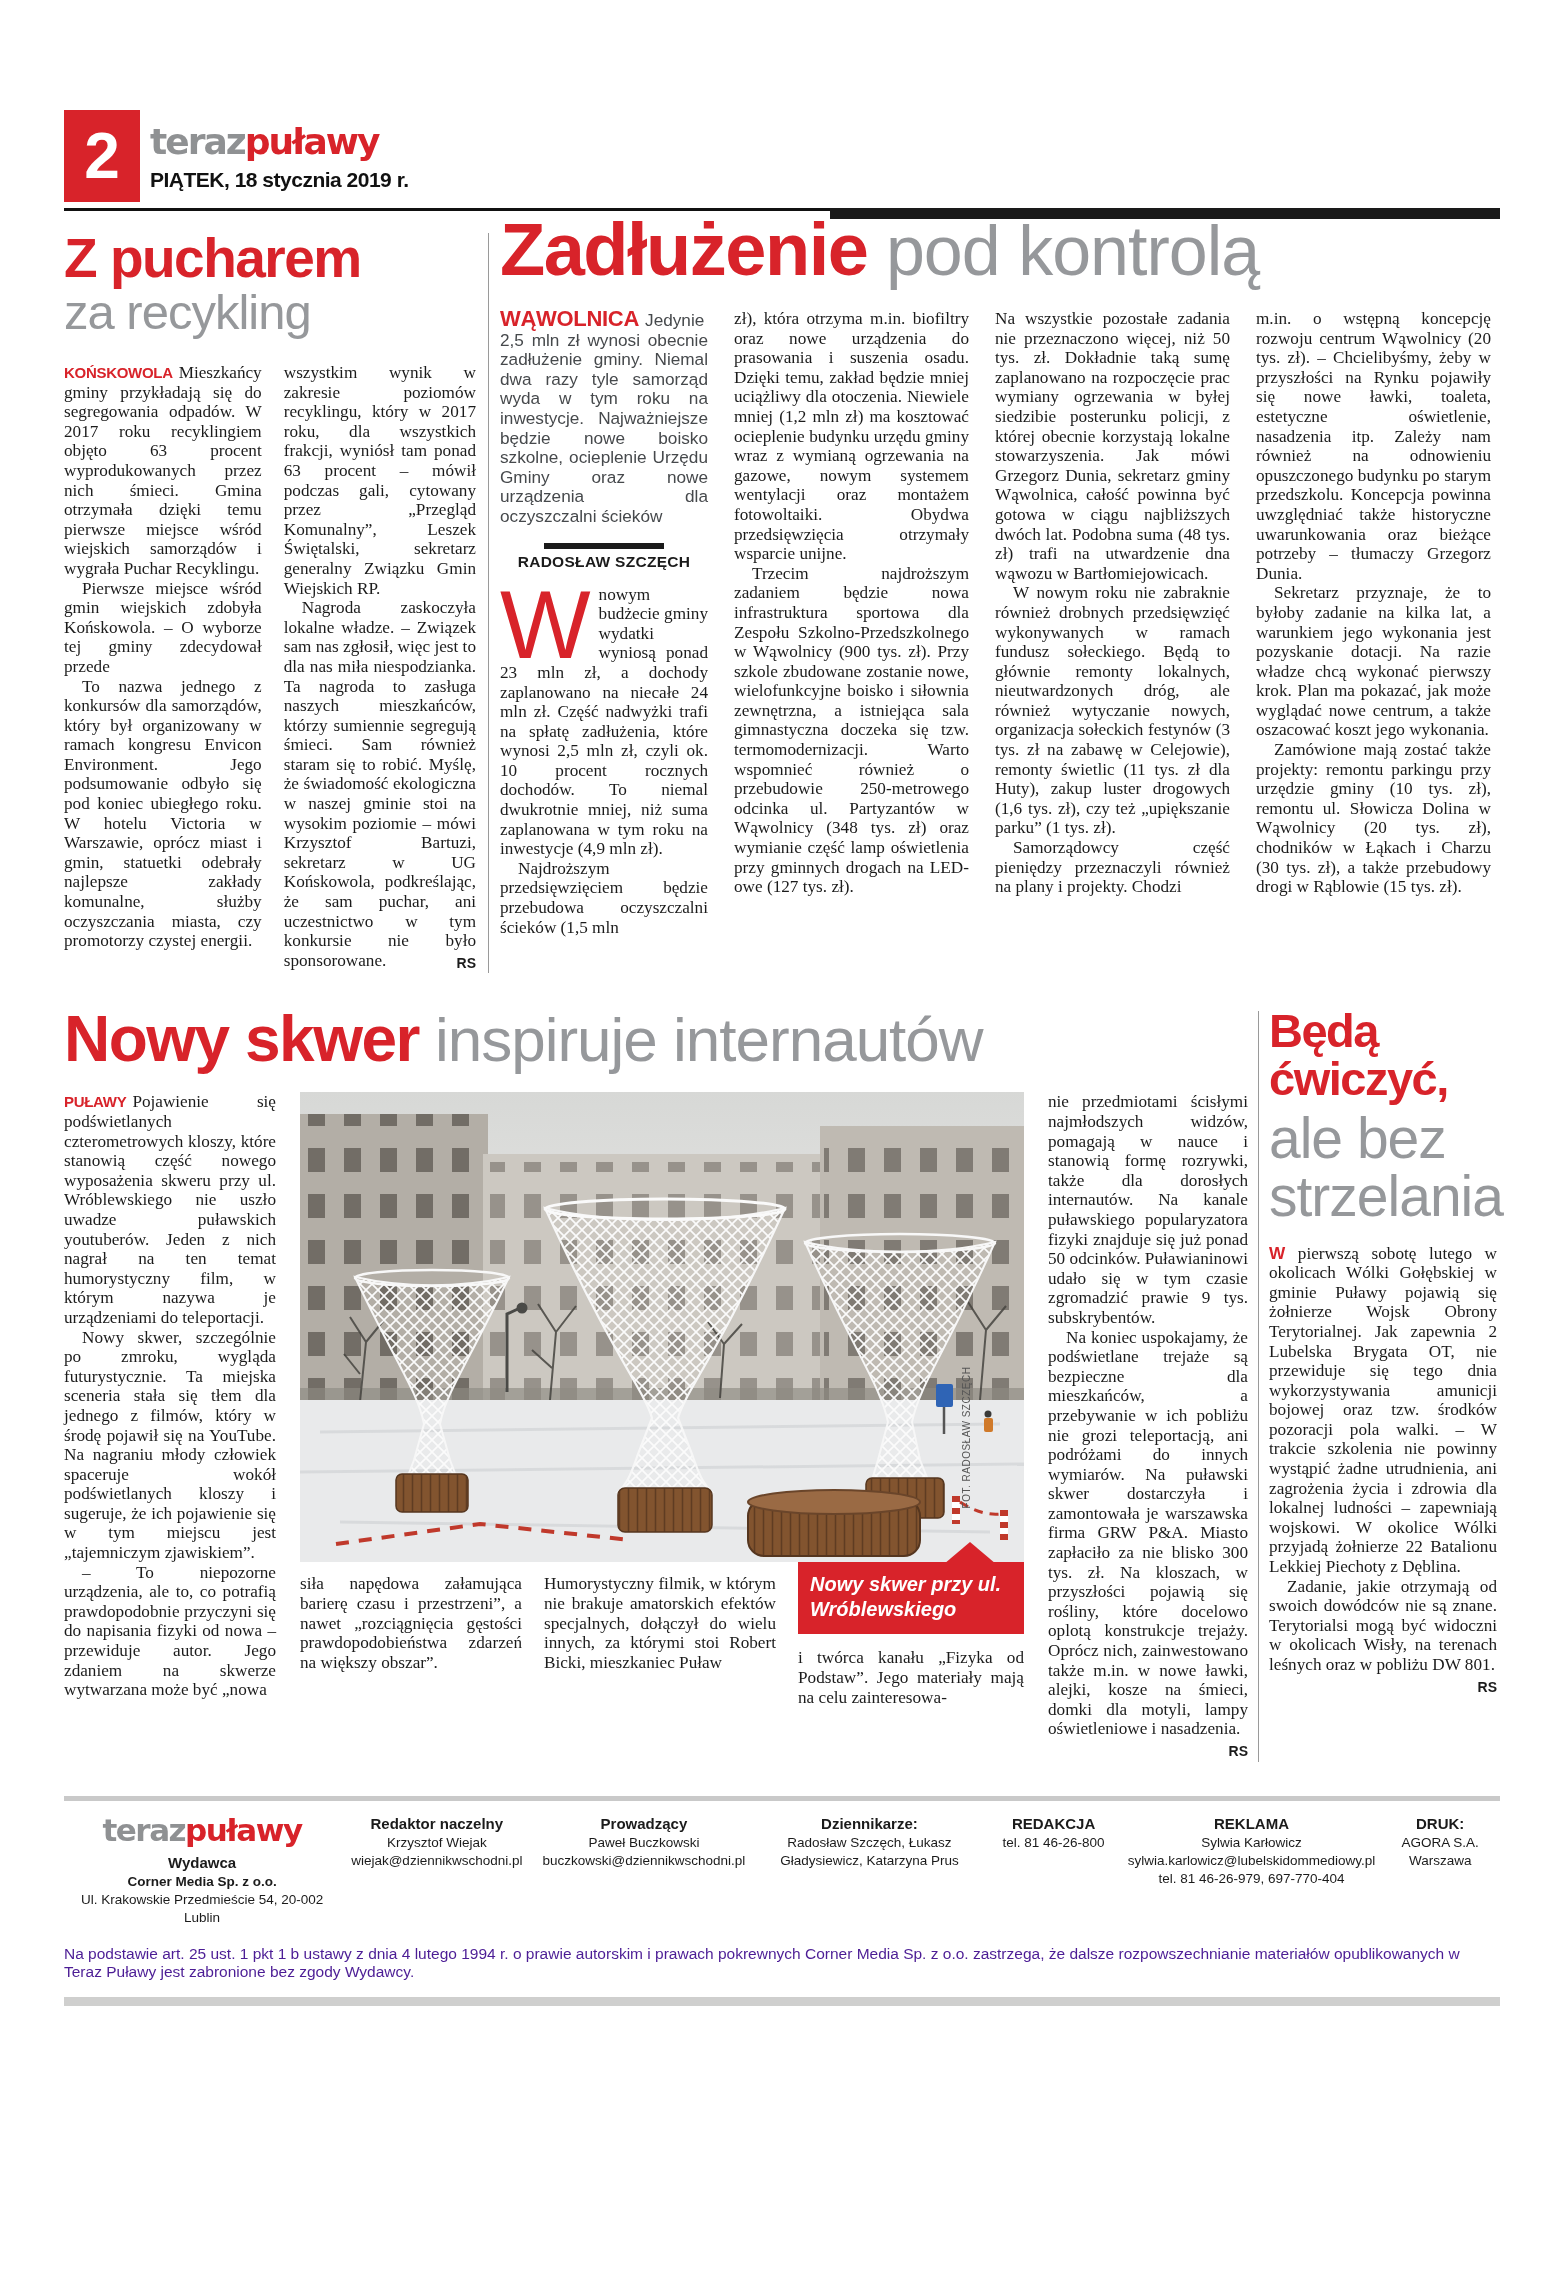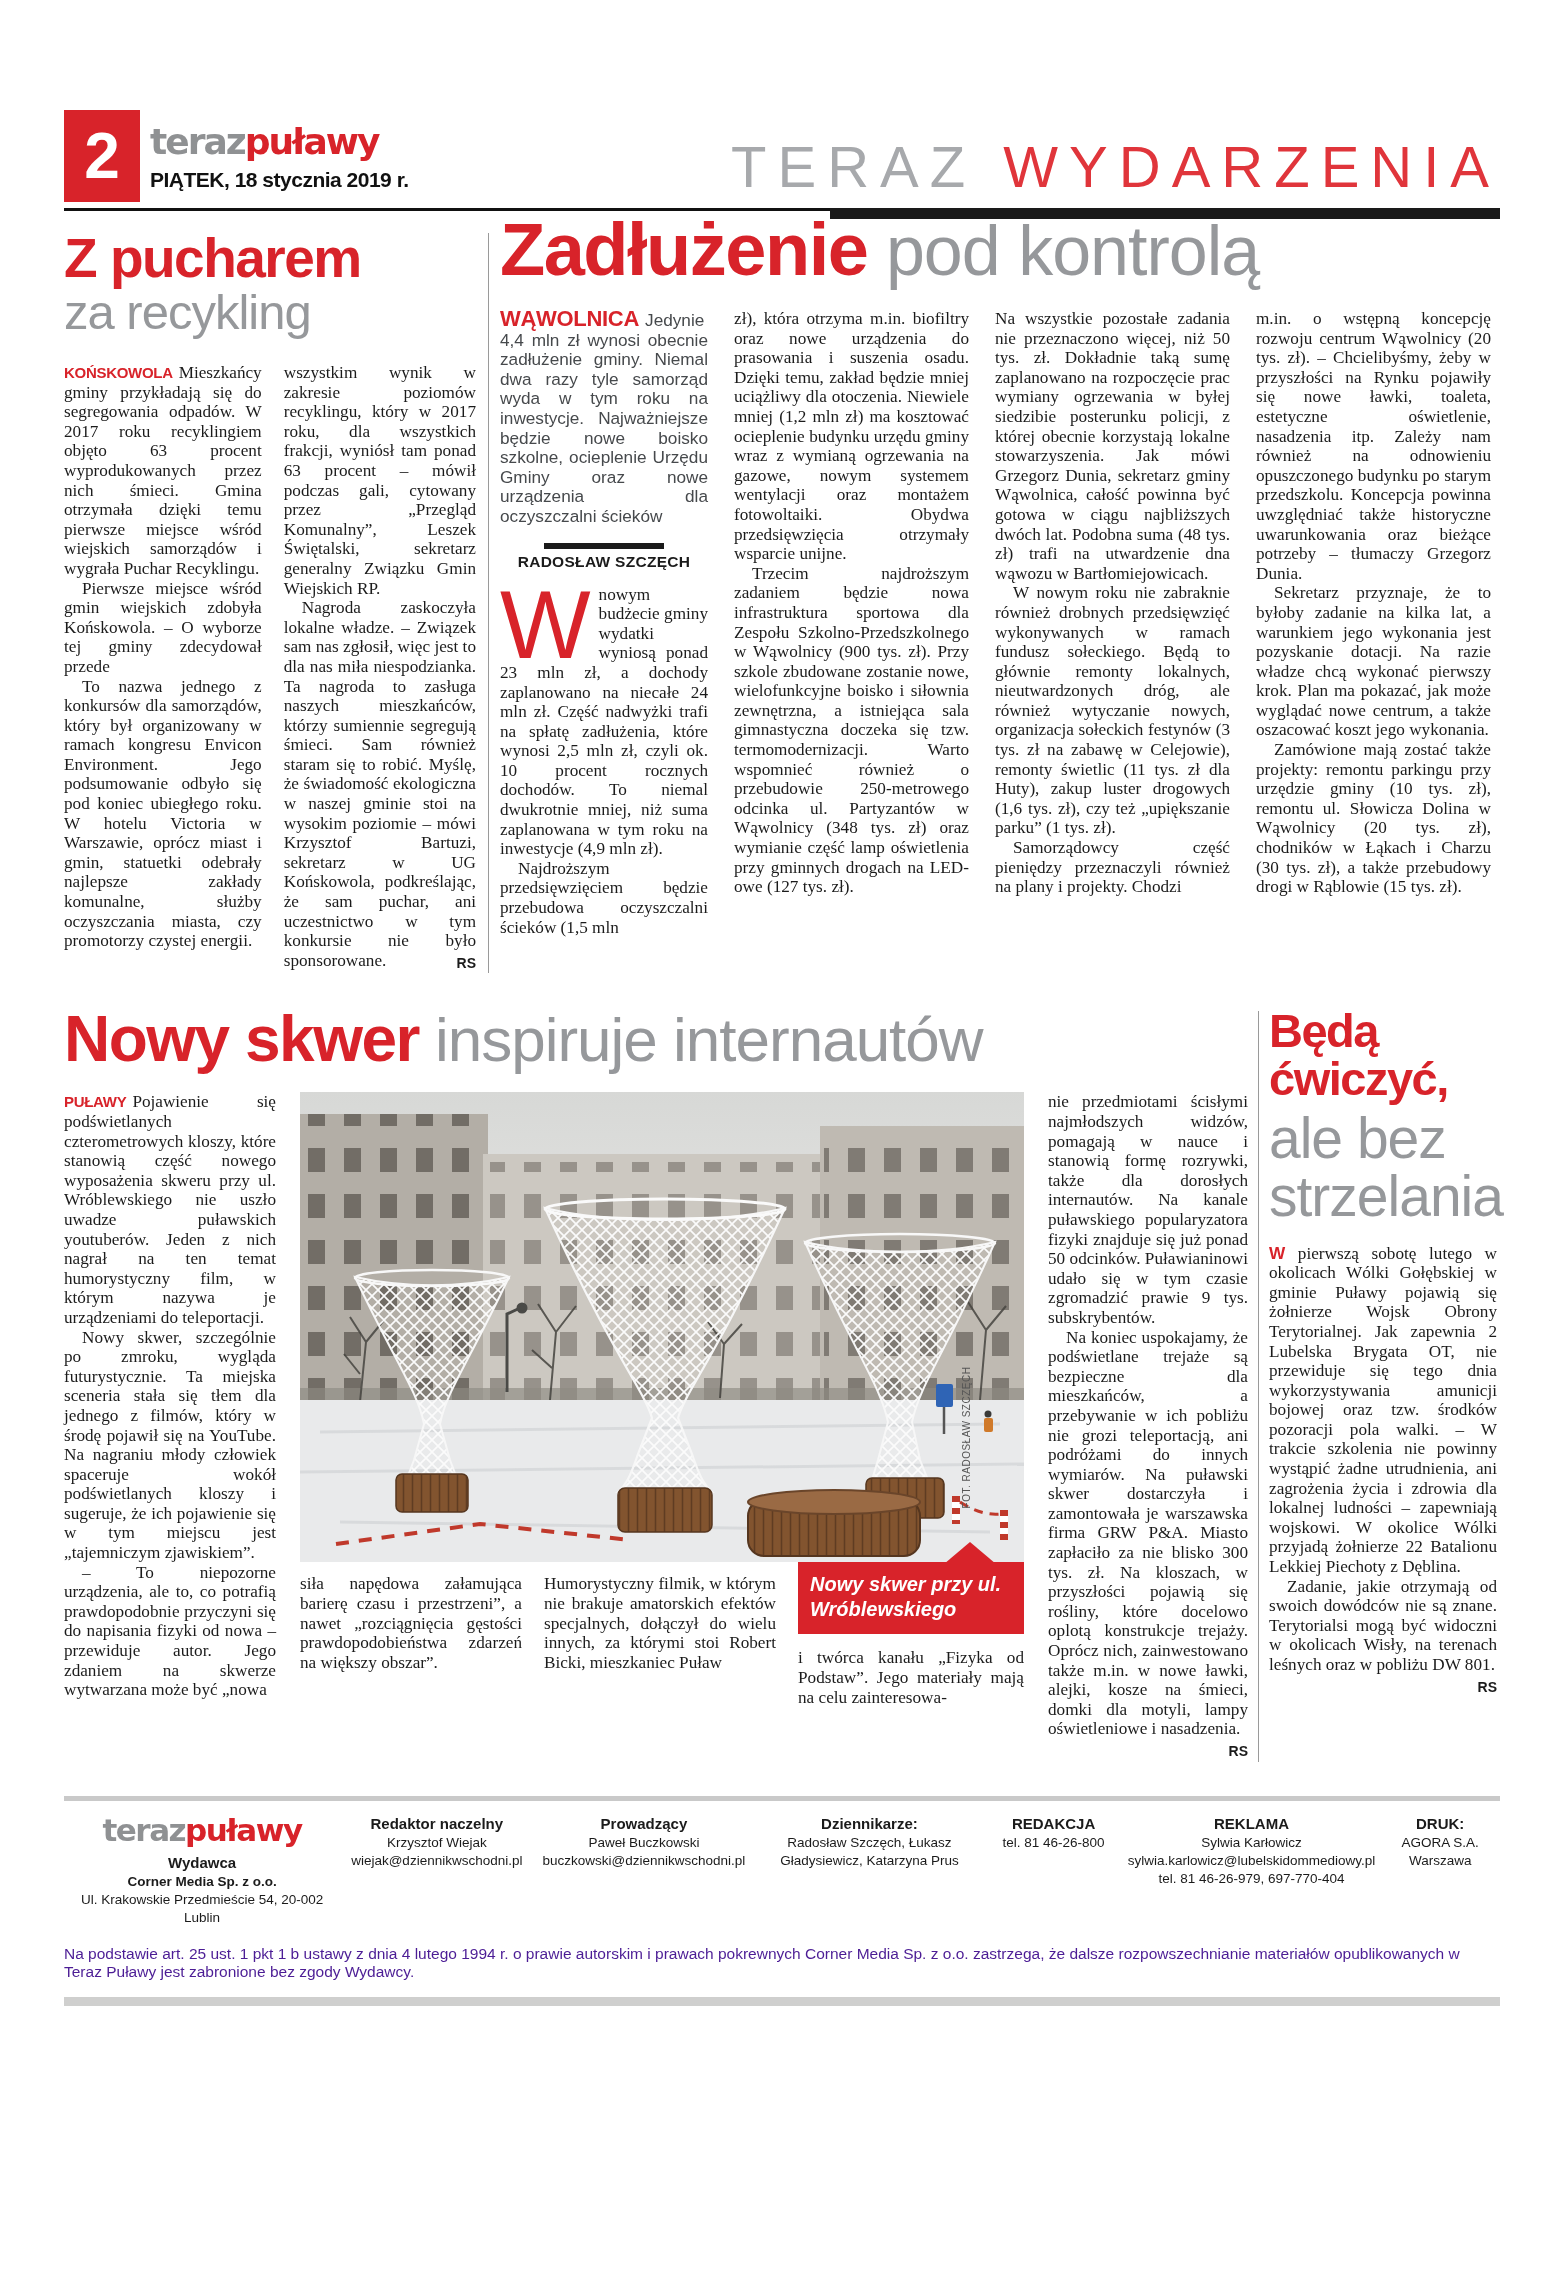--- a/index.html
+++ b/index.html
@@ -106,21 +106,20 @@
   <div class="inner">
 
     <div class="header">
       <div class="header-left">
         <div class="page-num">2</div>
         <div class="brand-block">
           <div class="logo"><span class="lg">teraz</span><span class="lr">puławy</span></div>
           <div class="date">PIĄTEK, 18 stycznia 2019 r.</div>
         </div>
       </div>
-      <div class="section-title"><span class="st-gray">TERAZ</span> <span class="st-red">WYDARZENIA</span></div>
     </div>
     <div class="header-rule">
         <div class="header-rule-thick"></div>
       </div>
 
     <div class="top-section">
 
       <section class="art-recykling bodytext">
         <h1><span class="hl-red">Z pucharem</span></h1>
         <div class="rec-sub hl-gray">za recykling</div>
@@ -136,21 +135,21 @@
           </div>
         </div>
       </section>
 
       <div class="vrule"></div>
 
       <section class="art-zadluzenie bodytext">
         <h1><span class="hl-red">Zadłużenie</span> <span class="hl-gray">pod kontrolą</span></h1>
         <div class="zad-cols">
           <div class="lead-col">
-            <p class="lead"><span class="kicker">WĄWOLNICA</span><span>Jedynie 4,4 mln zł wynosi obecnie zadłużenie gminy. Niemal dwa razy tyle samorząd wyda w tym roku na inwestycje. Najważniejsze będzie nowe boisko szkolne, ocieplenie Urzędu Gminy oraz nowe urządzenia dla oczyszczalni ścieków</span></p>
+            <p class="lead"><span class="kicker">WĄWOLNICA</span><span>Jedynie 2,5 mln zł wynosi obecnie zadłużenie gminy. Niemal dwa razy tyle samorząd wyda w tym roku na inwestycje. Najważniejsze będzie nowe boisko szkolne, ocieplenie Urzędu Gminy oraz nowe urządzenia dla oczyszczalni ścieków</span></p>
             <div class="byline-block">
               <div class="byline-bar"></div>
               <div class="byline">RADOSŁAW SZCZĘCH</div>
             </div>
             <p><span class="dropcap">W</span><span>nowym budżecie gminy wydatki wyniosą ponad 23 mln zł, a dochody zaplanowano na niecałe 24 mln zł. Część nadwyżki trafi na spłatę zadłużenia, które wynosi 2,5 mln zł, czyli ok. 10 procent rocznych dochodów. To niemal dwukrotnie mniej, niż suma zaplanowana w tym roku na inwestycje (4,9 mln zł).</span></p>
             <p class="ind">Najdroższym przedsięwzięciem będzie przebudowa oczyszczalni ścieków (1,5 mln</p>
           </div>
           <div class="zad-col">
             <p>zł), która otrzyma m.in. biofiltry oraz nowe urządzenia do prasowania i suszenia osadu. Dzięki temu, zakład będzie mniej uciążliwy dla otoczenia. Niewiele mniej (1,2 mln zł) ma kosztować ocieplenie budynku urzędu gminy wraz z wymianą ogrzewania na gazowe, nowym systemem wentylacji oraz montażem fotowoltaiki. Obydwa przedsięwzięcia otrzymały wsparcie unijne.</p>
             <p class="ind">Trzecim najdroższym zadaniem będzie nowa infrastruktura sportowa dla Zespołu Szkolno-Przedszkolnego w Wąwolnicy (900 tys. zł). Przy szkole zbudowane zostanie nowe, wielofunkcyjne boisko i siłownia zewnętrzna, a istniejąca sala gimnastyczna doczeka się tzw. termomodernizacji. Warto wspomnieć również o przebudowie 250-metrowego odcinka ul. Partyzantów w Wąwolnicy (348 tys. zł) oraz wymianie część lamp oświetlenia przy gminnych drogach na LED-owe (127 tys. zł).</p>

